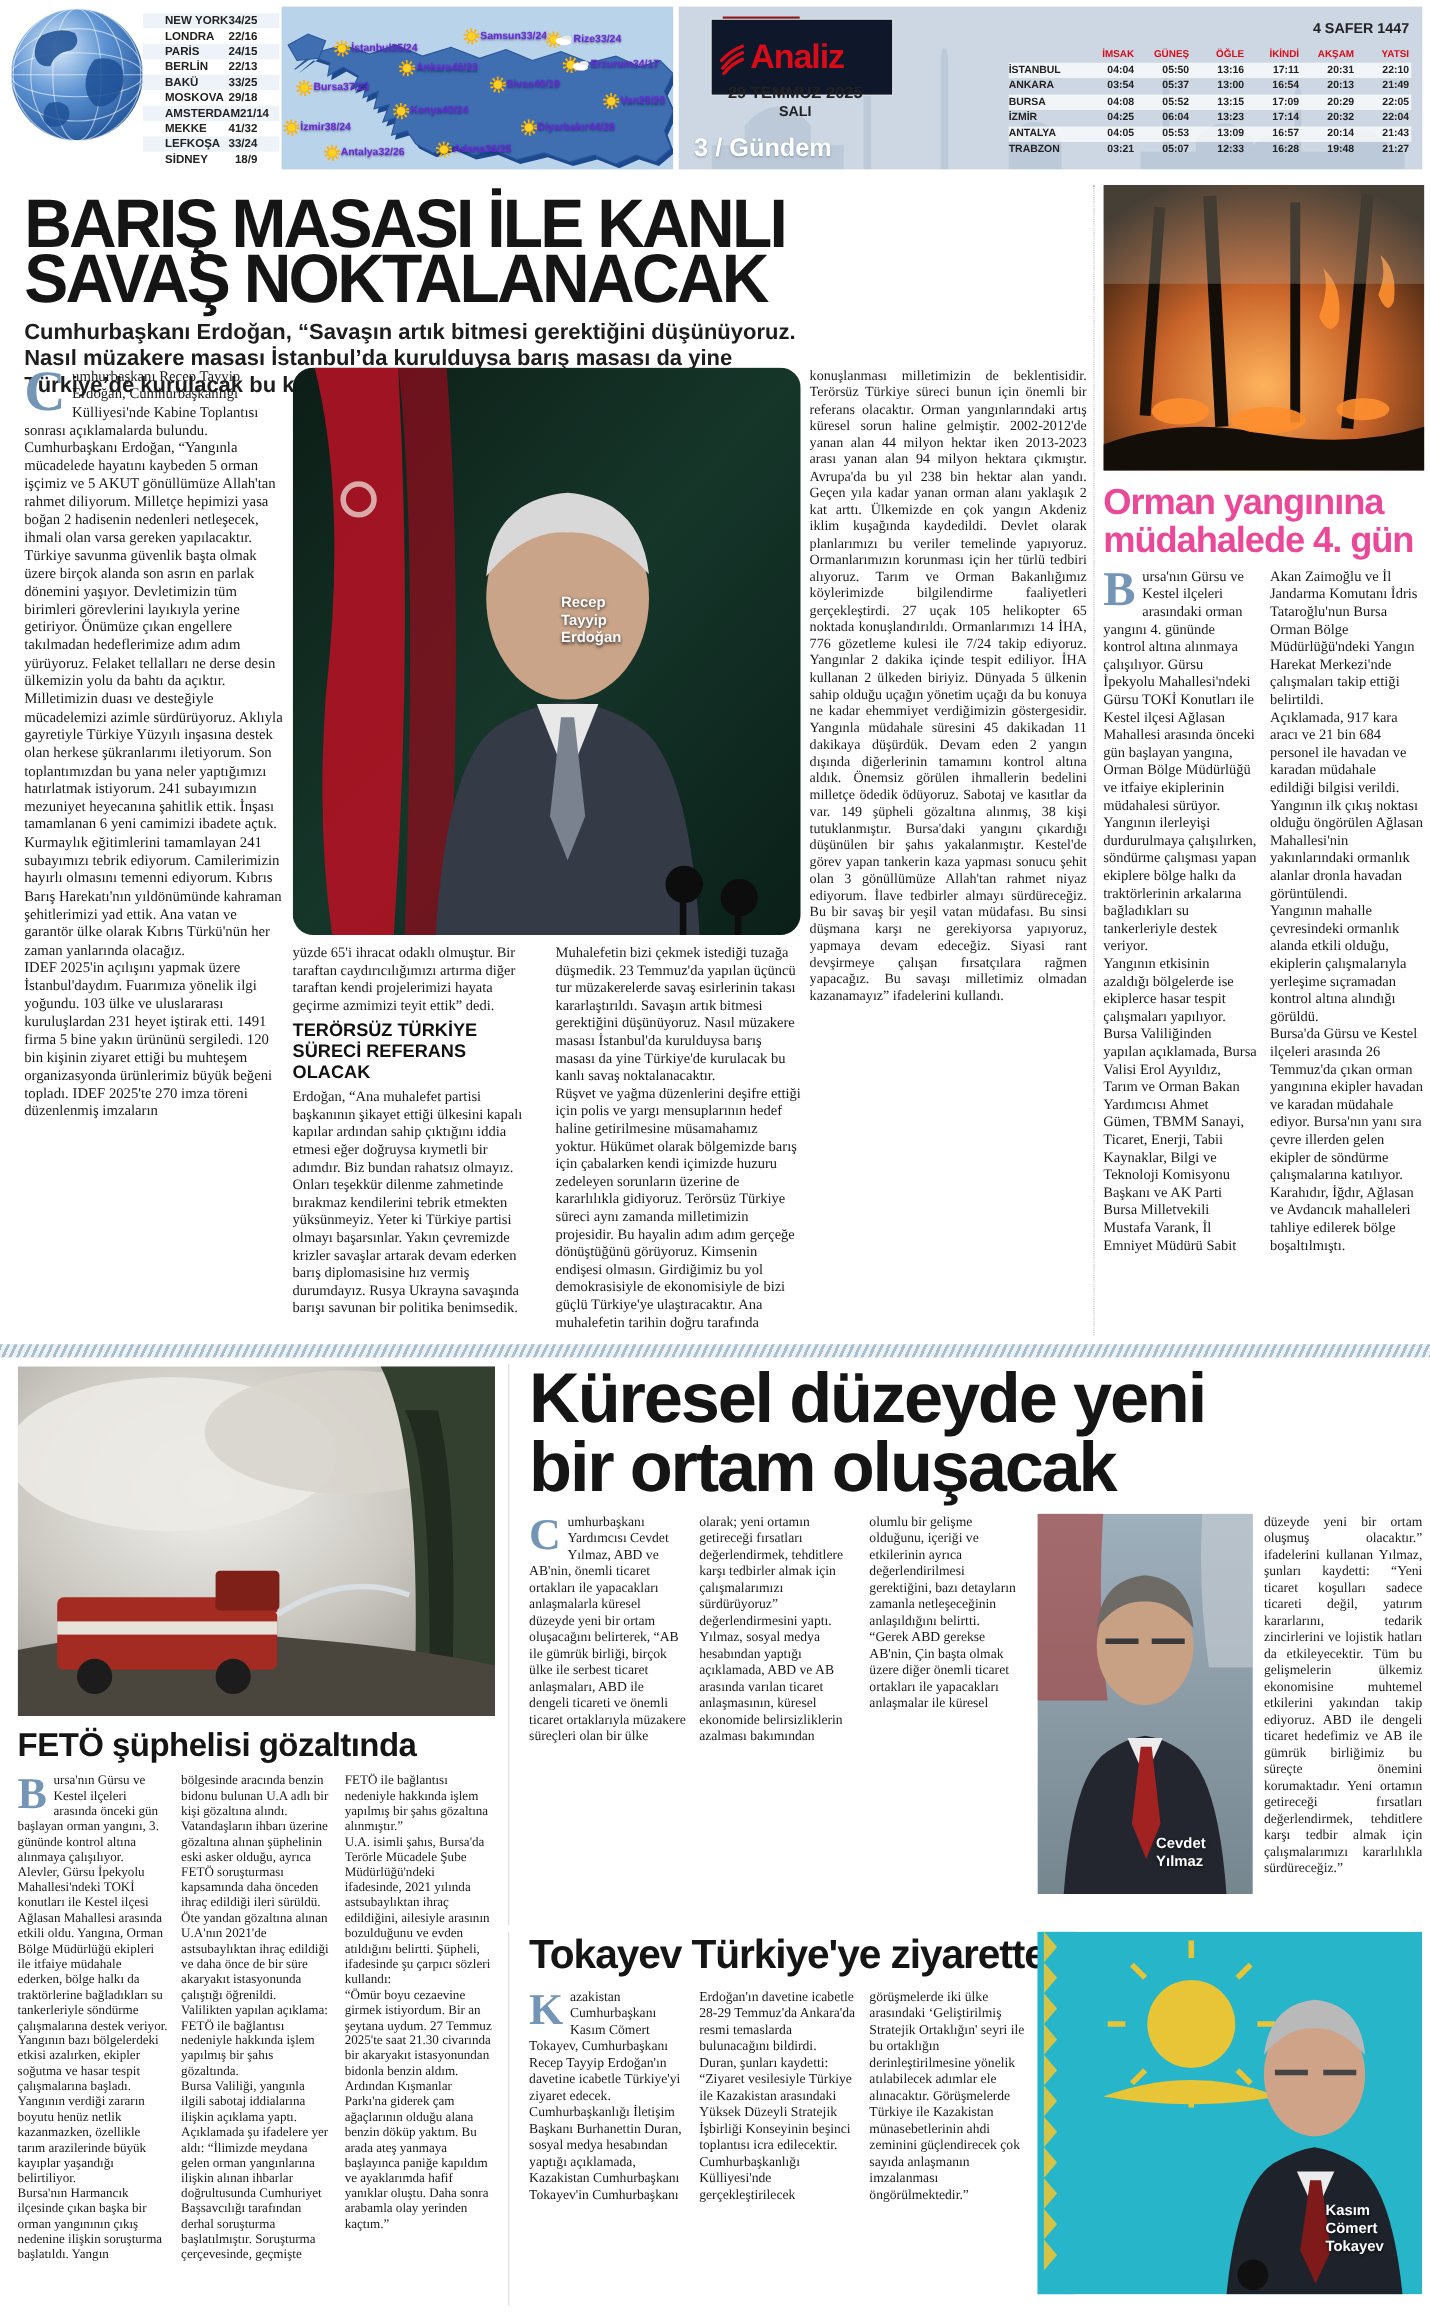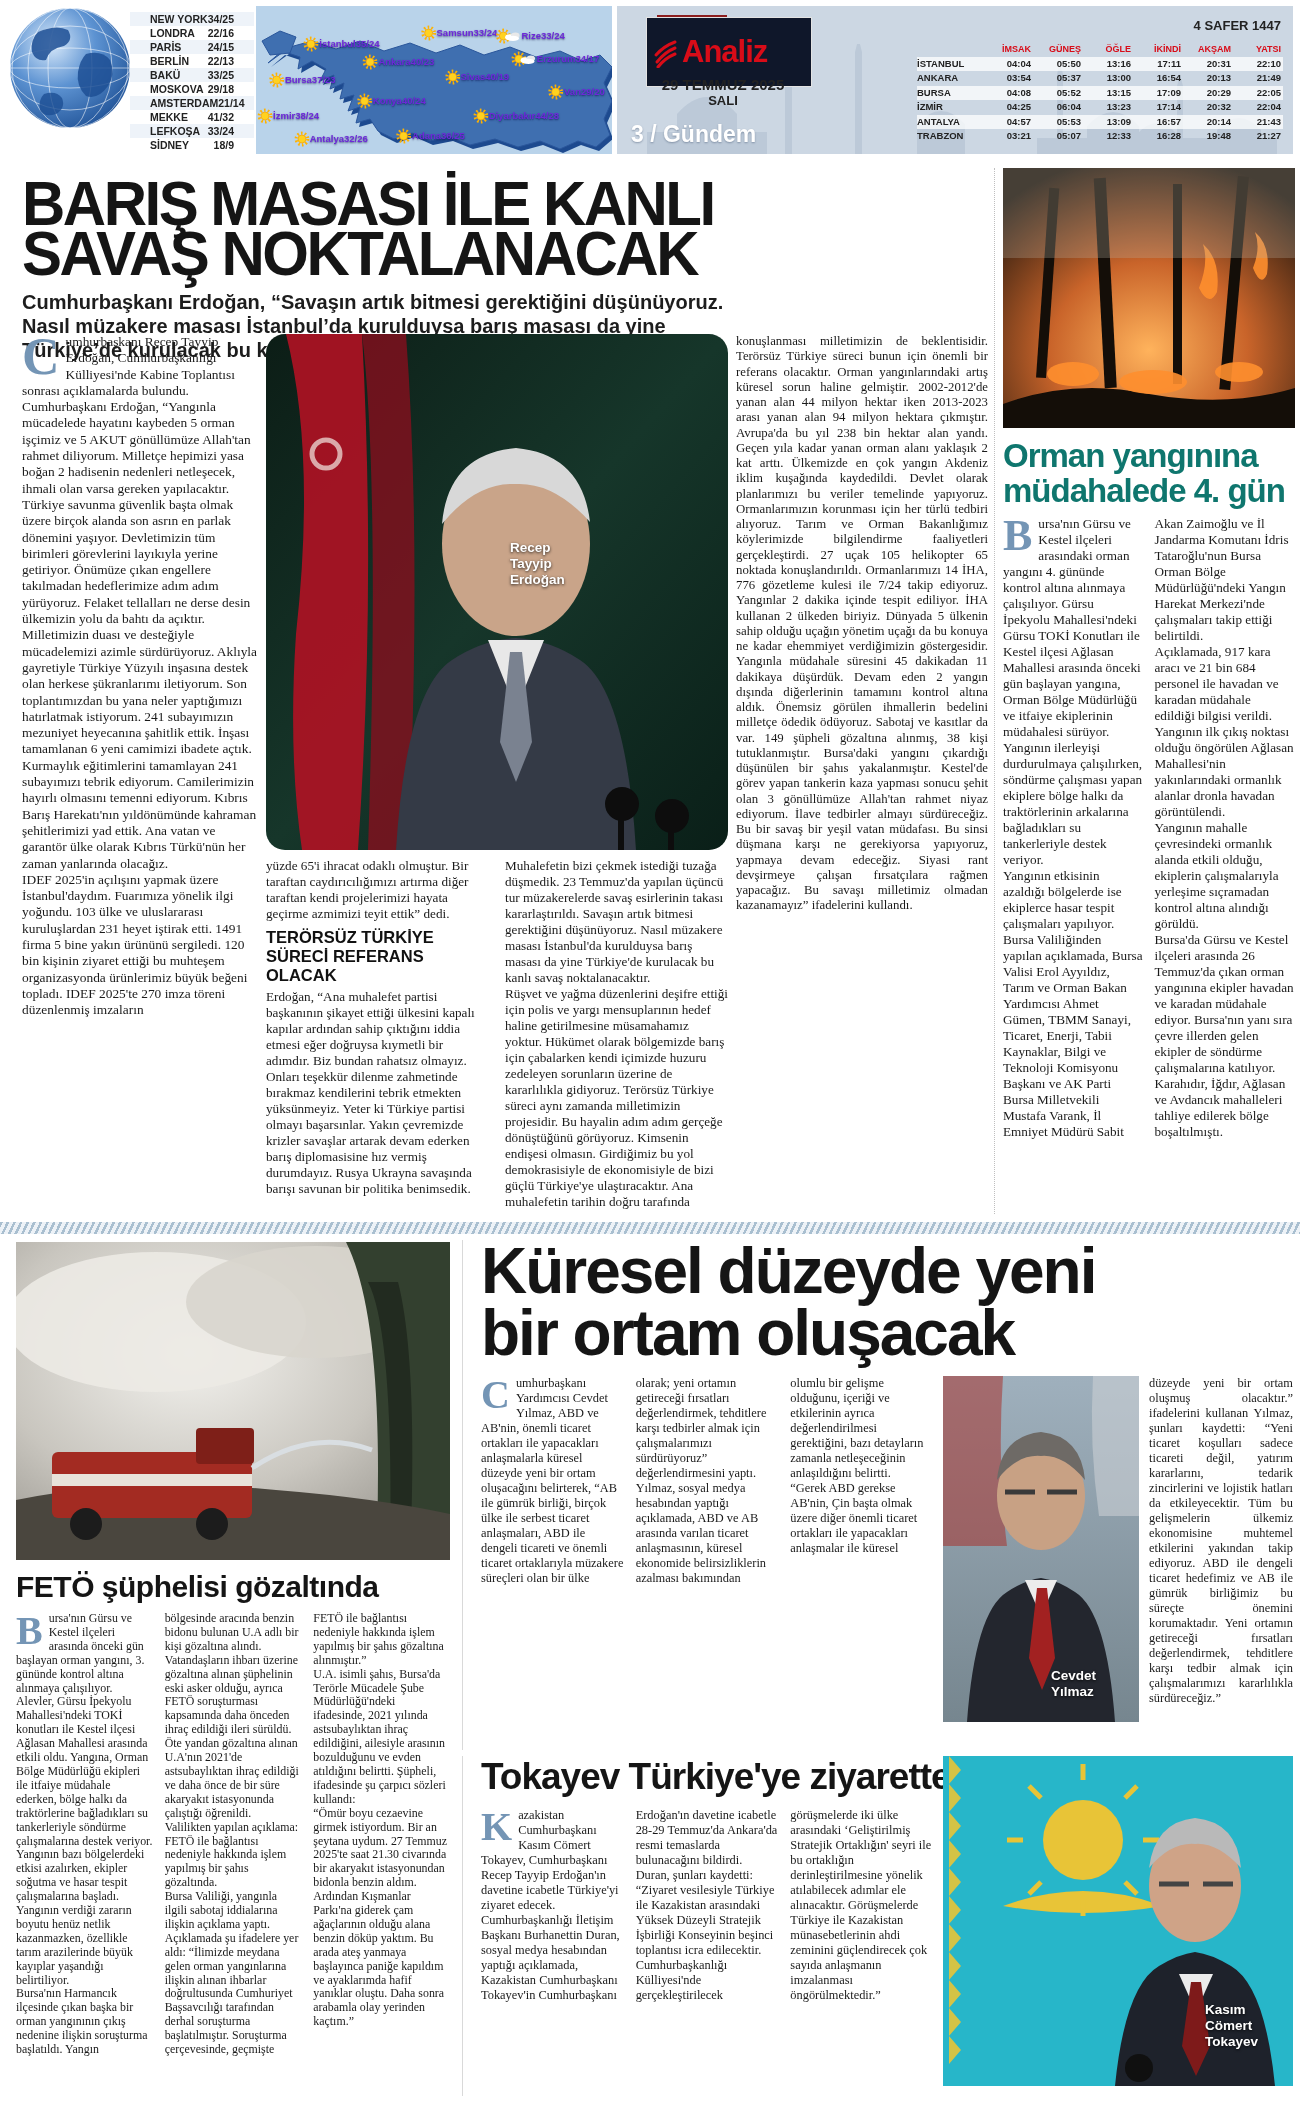--- a/index.html
+++ b/index.html
@@ -64,21 +64,21 @@
   .ms-mid{position:absolute;left:244px;top:524px;width:462px;height:356px;overflow:hidden;
           column-count:2;column-gap:16px;font-size:13.2px;line-height:16px;}
   .ms-col5{position:absolute;left:714px;top:0;width:252px;height:880px;overflow:hidden;
            font-size:12.8px;line-height:15.25px;}
   
   .fire-art{position:absolute;left:994px;top:168px;width:300px;height:1046px;border-left:1px dotted #bfbfbf;
             padding-left:0;box-sizing:border-box;}
   .fire-art .inner{margin-left:8px;}
   .fire-photo{width:292px;height:260px;overflow:hidden;}
   .fire-head{font-family:"Liberation Sans",sans-serif;font-weight:bold;font-size:33px;line-height:35px;
-             letter-spacing:-1px;color:#0f766e;margin:10px 0 8px 0;}
+             letter-spacing:-1px;color:#ec4899;margin:10px 0 8px 0;}
   .fire-body{column-count:2;column-gap:12px;height:676px;overflow:hidden;font-size:13.2px;line-height:16px;}
   
   .hatch{position:absolute;left:0;top:1222px;width:1300px;height:12px;
          background:repeating-linear-gradient(115deg,#a9bfd0 0 2.5px,#edf2f7 2.5px 6px);}
   
   .feto{position:absolute;left:16px;top:1242px;width:434px;height:852px;}
   .feto-photo{width:434px;height:318px;overflow:hidden;}
   .feto-head{font-family:"Liberation Sans",sans-serif;font-weight:bold;font-size:30px;line-height:34px;
              letter-spacing:-.5px;margin:10px 0 8px 0;color:#151515;}
   .feto-body{column-count:3;column-gap:12px;height:472px;overflow:hidden;font-size:11.9px;line-height:13.9px;}
@@ -401,21 +401,21 @@
        <span class="pr-city">İZMİR</span>
        <span class="pr-cell">04:25</span>
           <span class="pr-cell">06:04</span>
           <span class="pr-cell">13:23</span>
           <span class="pr-cell">17:14</span>
           <span class="pr-cell">20:32</span>
           <span class="pr-cell">22:04</span>
         </div>
         <div class="pr-row">
        <span class="pr-city">ANTALYA</span>
-       <span class="pr-cell">04:57</span>
+       <span class="pr-cell">04:05</span>
           <span class="pr-cell">05:53</span>
           <span class="pr-cell">13:09</span>
           <span class="pr-cell">16:57</span>
           <span class="pr-cell">20:14</span>
           <span class="pr-cell">21:43</span>
         </div>
         <div class="pr-row">
        <span class="pr-city">TRABZON</span>
        <span class="pr-cell">03:21</span>
           <span class="pr-cell">05:07</span>

